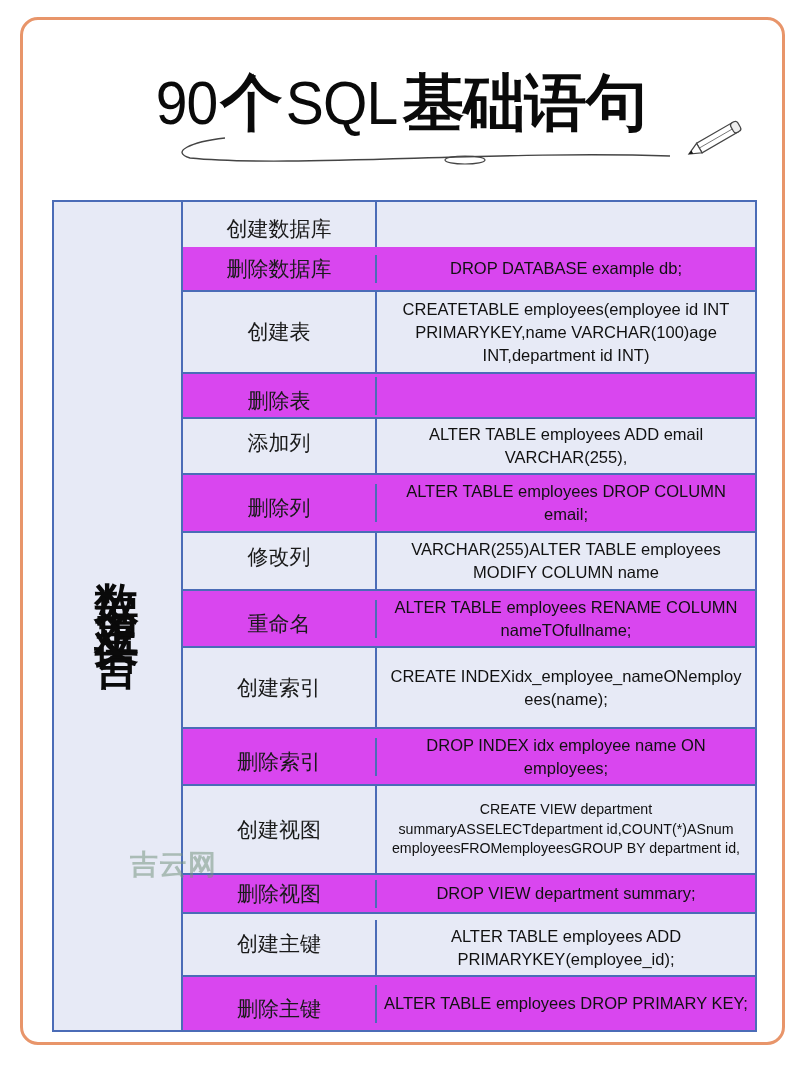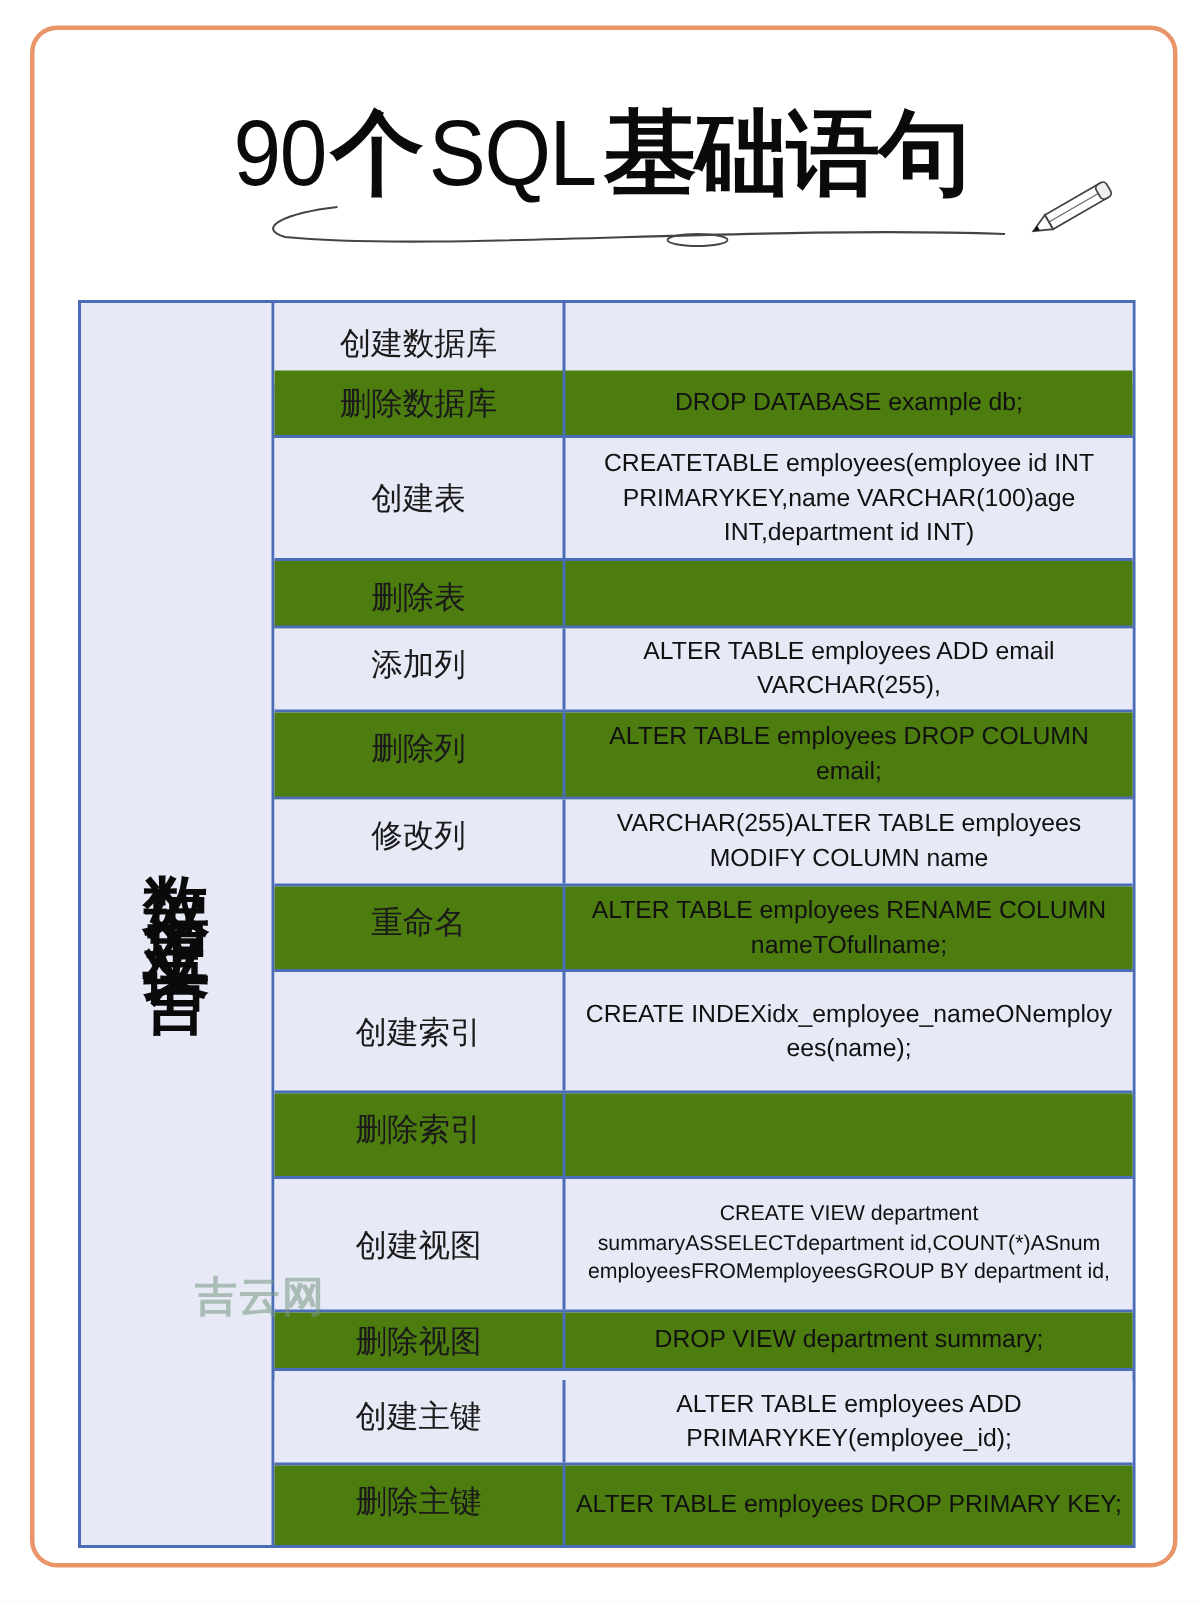--- a/index.html
+++ b/index.html
@@ -36,21 +36,21 @@
       font-size: 44px; font-weight: bold; letter-spacing: 12px; color: #0a0a0a;
       margin-top: -64px;
       font-family: "DejaVu Sans", sans-serif;
     }
     .rows { position: absolute; left: 129px; top: 0; width: 572px; }
     .row {
       position: absolute; left: 0; width: 572px; display: flex;
       border-bottom: 2px solid #4b6cb7;
     }
     .row.even { background: #e7eaf6; }
-    .row.odd { background: #4d7c0f; }
+    .row.odd { background: #d946ef; align-items: center; }
     .row.last { border-bottom: none; }
     .cmd {
       width: 194px; border-right: 2px solid #4b6cb7;
       display: flex; justify-content: center; align-items: flex-start;
       padding-top: 10px;
       font-size: 21px; color: #1a1a1a;
     }
     .cmd.center { align-items: center; padding-top: 0; }
     .sql {
       flex: 1; display: flex; align-items: center; justify-content: center;
@@ -121,20 +121,21 @@
     <div class="row odd" style="top:389px;height:57px">
       <div class="cmd">重命名</div>
       <div class="sql">ALTER TABLE employees RENAME COLUMN nameTOfullname;</div>
     </div>
     <div class="row even" style="top:446px;height:81px">
       <div class="cmd center">创建索引</div>
       <div class="sql" style="word-break:break-all;padding:0 10px">CREATE INDEXidx_employee_nameONemployees(name);</div>
     </div>
     <div class="row odd" style="top:527px;height:57px">
       <div class="cmd">删除索引</div>
+      <div class="sql">DROP INDEX idx employee name ON employees;</div>
     </div>
     <div class="row even" style="top:584px;height:89px">
       <div class="cmd center">创建视图</div>
       <div class="sql small">CREATE VIEW department summaryASSELECTdepartment id,COUNT(*)ASnum employeesFROMemployeesGROUP BY department id,</div>
     </div>
     <div class="row odd" style="top:673px;height:39px">
       <div class="cmd center">删除视图</div>
       <div class="sql">DROP VIEW department summary;</div>
     </div>
     <div class="row even" style="top:718px;height:57px">

